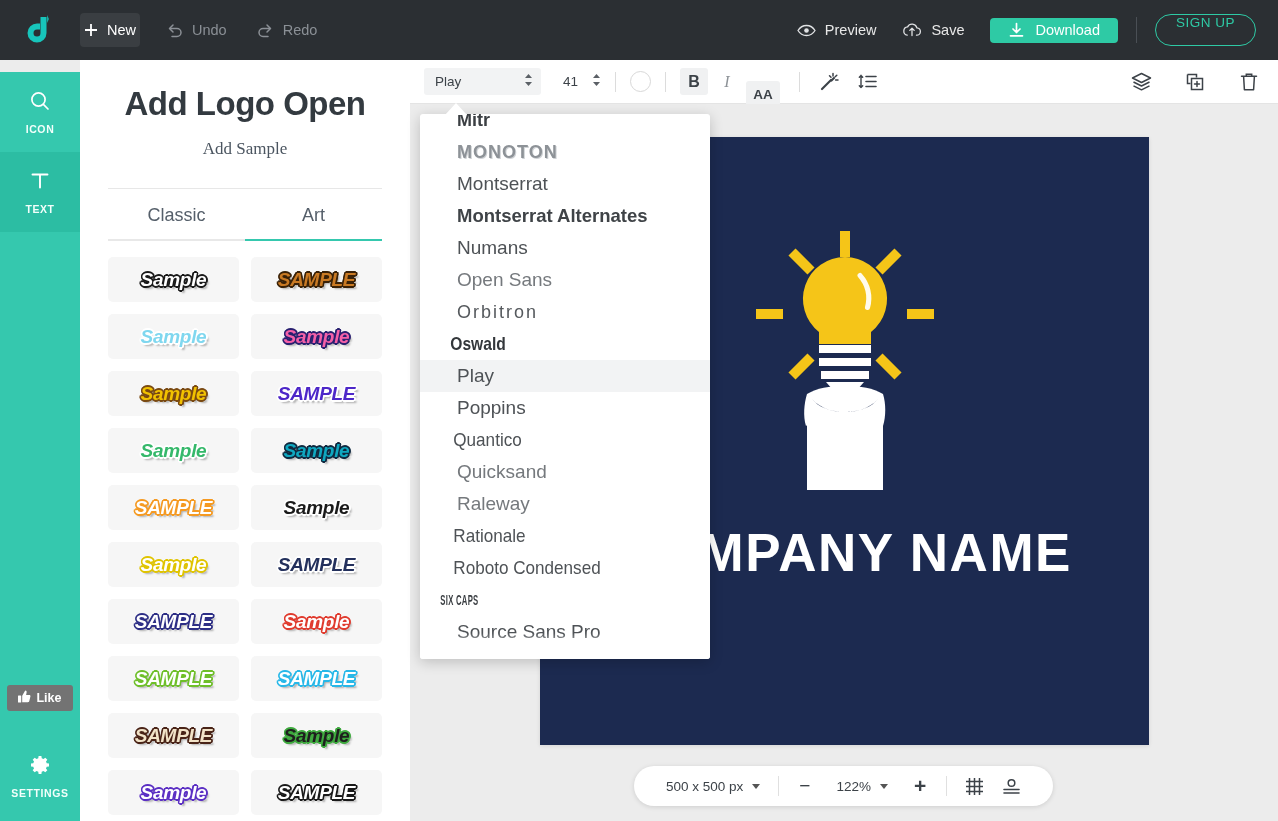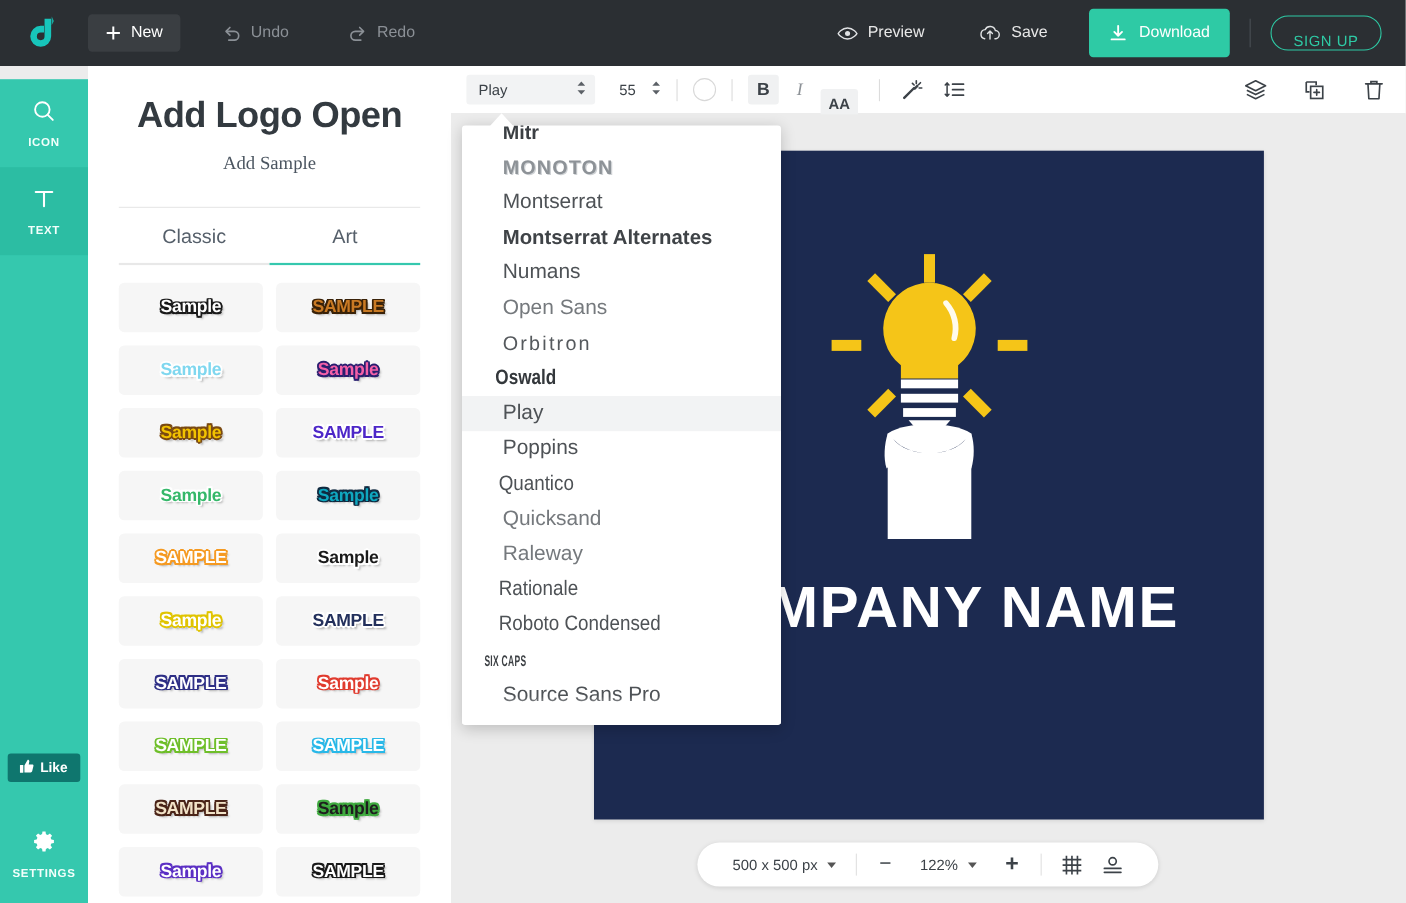--- a/index.html
+++ b/index.html
@@ -13,57 +13,57 @@
 
   
   .topbar {
     position: absolute; left: 0; top: 0; width: 1278px; height: 60px;
     background: #2b2f33; display: flex; align-items: center;
   }
   .brand-logo { width: 80px; display: flex; align-items: center; justify-content: center; }
   .brand-logo svg { display: block; }
   .tb-btn {
     display: flex; align-items: center; gap: 9px;
-    height: 34px; padding: 0 16px; border-radius: 4px;
+    height: 34px; padding: 0 4px; border-radius: 4px;
     color: #e8e8e8; font-size: 14.5px; cursor: pointer; white-space: nowrap;
   }
   .tb-btn.filled { background: #3a3e42; color: #fff; }
   .tb-btn.dim { color: #8b9096; }
   .tb-btn.dim svg { stroke: #8b9096; }
   .tb-icon { display: inline-flex; align-items: center; }
   .spacer { flex: 1; }
   .download-btn {
     display: flex; align-items: center; gap: 10px;
-    height: 44px; padding: 0 18px; border-radius: 4px;
+    height: 25px; padding: 0 18px; border-radius: 4px;
     background: #2ecaa5; color: #fff; font-size: 14.5px; cursor: pointer;
   }
   .vdiv { width: 1px; height: 26px; background: #4a4f55; margin: 0 18px; }
   .signup-btn {
     height: 32px; padding: 0 20px; border-radius: 16px;
     border: 1.3px solid #2ecaa5; color: #2ecaa5;
     font-size: 13.5px; letter-spacing: .5px;
-    display: flex; align-items: flex-end; cursor: pointer;
+    display: flex; align-items: flex-start; cursor: pointer;
   }
 
   
   .rail {
     position: absolute; left: 0; top: 72px; width: 80px; height: 761px;
     background: #35c8ae;
     display: flex; flex-direction: column; align-items: center;
   }
   .rail-item {
     width: 80px; height: 80px; display: flex; flex-direction: column;
     align-items: center; justify-content: center; gap: 6px;
     color: #f2fffb; cursor: pointer;
   }
   .rail-item.active { background: #2cbda3; }
   .rail-label { font-size: 10.5px; font-weight: bold; letter-spacing: .6px; }
   .rail-fill { flex: 1; }
   .like-btn {
-    background: #0f766e; color: #fff; border-radius: 3px;
+    background: #737373; color: #fff; border-radius: 3px;
     padding: 5px 11px; font-size: 12.5px; font-weight: bold;
     display: flex; align-items: center; gap: 5px; cursor: pointer;
     margin-bottom: 26px;
   }
   .settings-item { margin-bottom: 16px; }
 
   
   .panel {
     position: absolute; left: 80px; top: 60px; width: 330px; height: 761px;
     background: #fff; overflow: hidden;
@@ -87,21 +87,21 @@
   .styles-grid {
     display: grid; grid-template-columns: 1fr 1fr; gap: 12px;
     padding: 16px 28px 20px 28px;
   }
   .style-card {
     height: 45px; background: #f6f6f6; border-radius: 5px;
     display: flex; align-items: center; justify-content: center;
     cursor: pointer; overflow: hidden;
   }
   .style-card span {
-    font-size: 16px; font-weight: bold; 
+    font-size: 19px; font-weight: bold; font-style: italic;
     letter-spacing: -.3px; white-space: nowrap;
   }
 
   
   .editbar {
     position: absolute; left: 410px; top: 60px; width: 868px; height: 44px;
     background: #fff; border-bottom: 1px solid #e4e4e4;
     display: flex; align-items: center; padding: 0 14px;
   }
   .font-select {
@@ -408,21 +408,21 @@
       <span>Play</span>
       <span>
         <svg width="9" height="14" viewBox="0 0 9 14" fill="#5b6066">
           <path d="M4.5 1L8 5H1z"></path>
             <path d="M4.5 13L1 9h7z"></path>
         </svg>
       </span>
     </div>
 
     <div class="size-select">
-      <span>55</span>
+      <span>41</span>
       <span>
         <svg width="9" height="14" viewBox="0 0 9 14" fill="#5b6066">
           <path d="M4.5 1L8 5H1z"></path>
             <path d="M4.5 13L1 9h7z"></path>
         </svg>
       </span>
     </div>
 
     <div class="tb-sep"></div>
     <div class="color-circle"></div>

